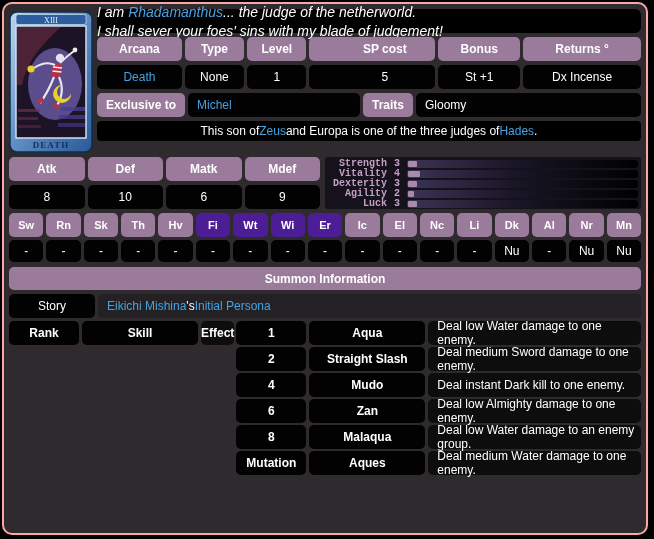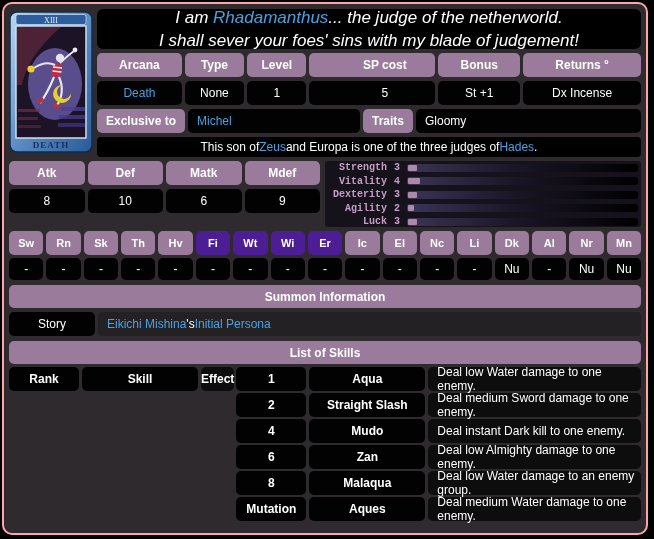--- a/index.html
+++ b/index.html
@@ -23,40 +23,40 @@
     background:#020202; border-radius:5px; color:#fff; font-size:12px;
     display:flex; align-items:center; justify-content:center;
   }
   .link { color:#47a2e2; cursor:pointer; }
 
   
   .top { display:flex; gap:4px; }
   .card { width:84px; height:142px; margin-top:2px; flex:none; }
   .topright { flex:1; display:flex; flex-direction:column; gap:4px; }
   .quote {
-    height:40px; background:#000; border-radius:6px; font-style:italic; font-size:17px;
-    display:flex; flex-direction:column; align-items:center; justify-content:center; gap:3px;
+    height:24px; background:#000; border-radius:6px; font-style:italic; font-size:14px;
+    display:flex; flex-direction:column; align-items:flex-start; justify-content:center; gap:3px;
   }
   .inforow { height:24px; }
   .icol1{flex:90 0 0;text-align:center;} .icol2{flex:63 0 0;} .icol3{flex:63 0 0;}
   .icol4{flex:107 0 0;padding-left:25px;} .icol5{flex:87 0 0;} .icol6{flex:125 0 0;}
   .exrow { height:24px; }
   .exlabel { width:88px; flex:none; }
   .exname { width:172px; flex:none; justify-content:flex-start; padding-left:9px; }
   .trlabel { width:50px; flex:none; }
   .trval { flex:1; justify-content:flex-start; padding-left:9px; }
   .descrow { height:20px; background:#000; border-radius:4px; font-size:12px;
     display:flex; align-items:center; justify-content:center; }
 
   
   .mid { display:flex; gap:5px; margin-top:4px; }
   .combat { width:311px; flex:none; display:flex; flex-direction:column; gap:4px; }
   .combat .row > div { flex:1 0 0; height:24px; }
   .graph {
-    flex:1; height:66px; background:#16121b; border-radius:3px;
+    flex:1; height:52px; background:#16121b; border-radius:3px;
     padding:2px 3px 1px 2px; display:flex; flex-direction:column; justify-content:space-between;
   }
   .srow { display:flex; align-items:center; height:9px; }
   .slabel { width:60px; text-align:right; font-family:"Liberation Mono", monospace;
     font-size:10px; font-weight:bold; color:#c49fc4; line-height:9px; }
   .snum { width:20px; text-align:center; font-family:"Liberation Mono", monospace;
     font-size:10px; font-weight:bold; color:#c49fc4; line-height:9px; }
   .strack { flex:1; height:8px; border-radius:3px;
     background:linear-gradient(90deg,#3c3456 0%,#1b1728 45%,#000 100%); }
   .sfill { height:6px; margin-top:1px; margin-left:1px; border-radius:1px; background:#a98aa9; }
@@ -312,21 +312,20 @@
   <div class="secbar">Summon Information</div>
   <div class="row storyrow">
     <div class="bcell storylabel">Story</div>
     <div class="storyval">
       <span class="link">Eikichi Mishina</span>
         <span>'s </span>
         <span class="link">Initial Persona</span>
     </div>
   </div>
 
-  <div class="secbar">List of Skills</div>
   <div class="skills">
     <div class="skrow skhead">
       <div class="bcell skrank">Rank</div>
       <div class="bcell skname">Skill</div>
       <div class="bcell skeffect">Effect</div>
     </div>
     <div>
 
         <div class="skrow" style="margin-bottom:2px;">
           <div class="bcell skrank">1</div>

